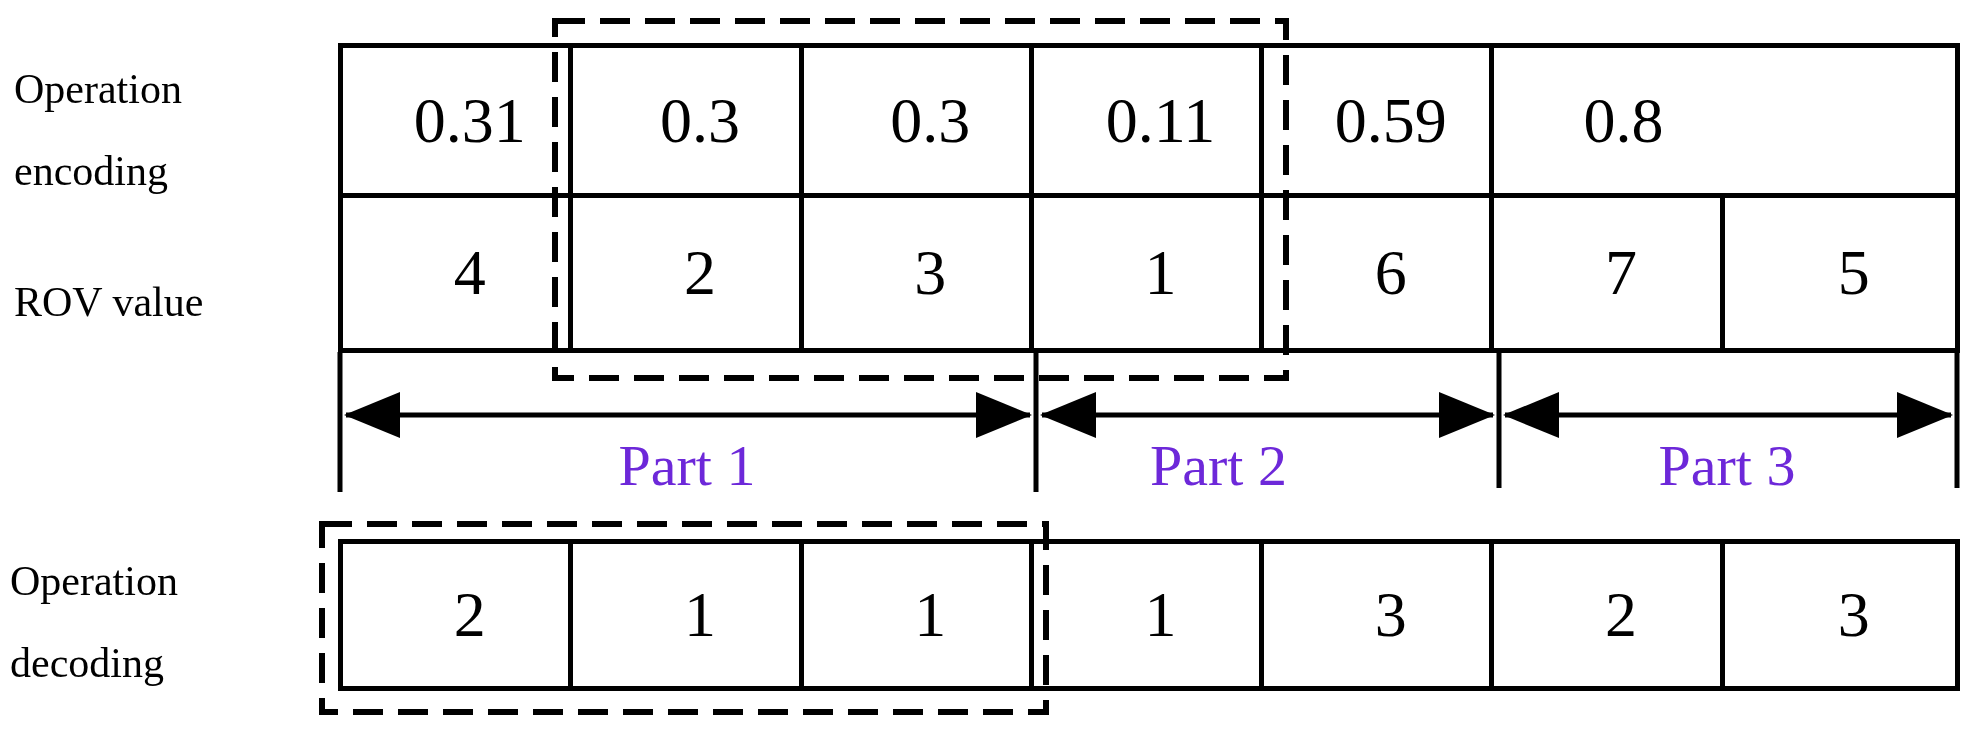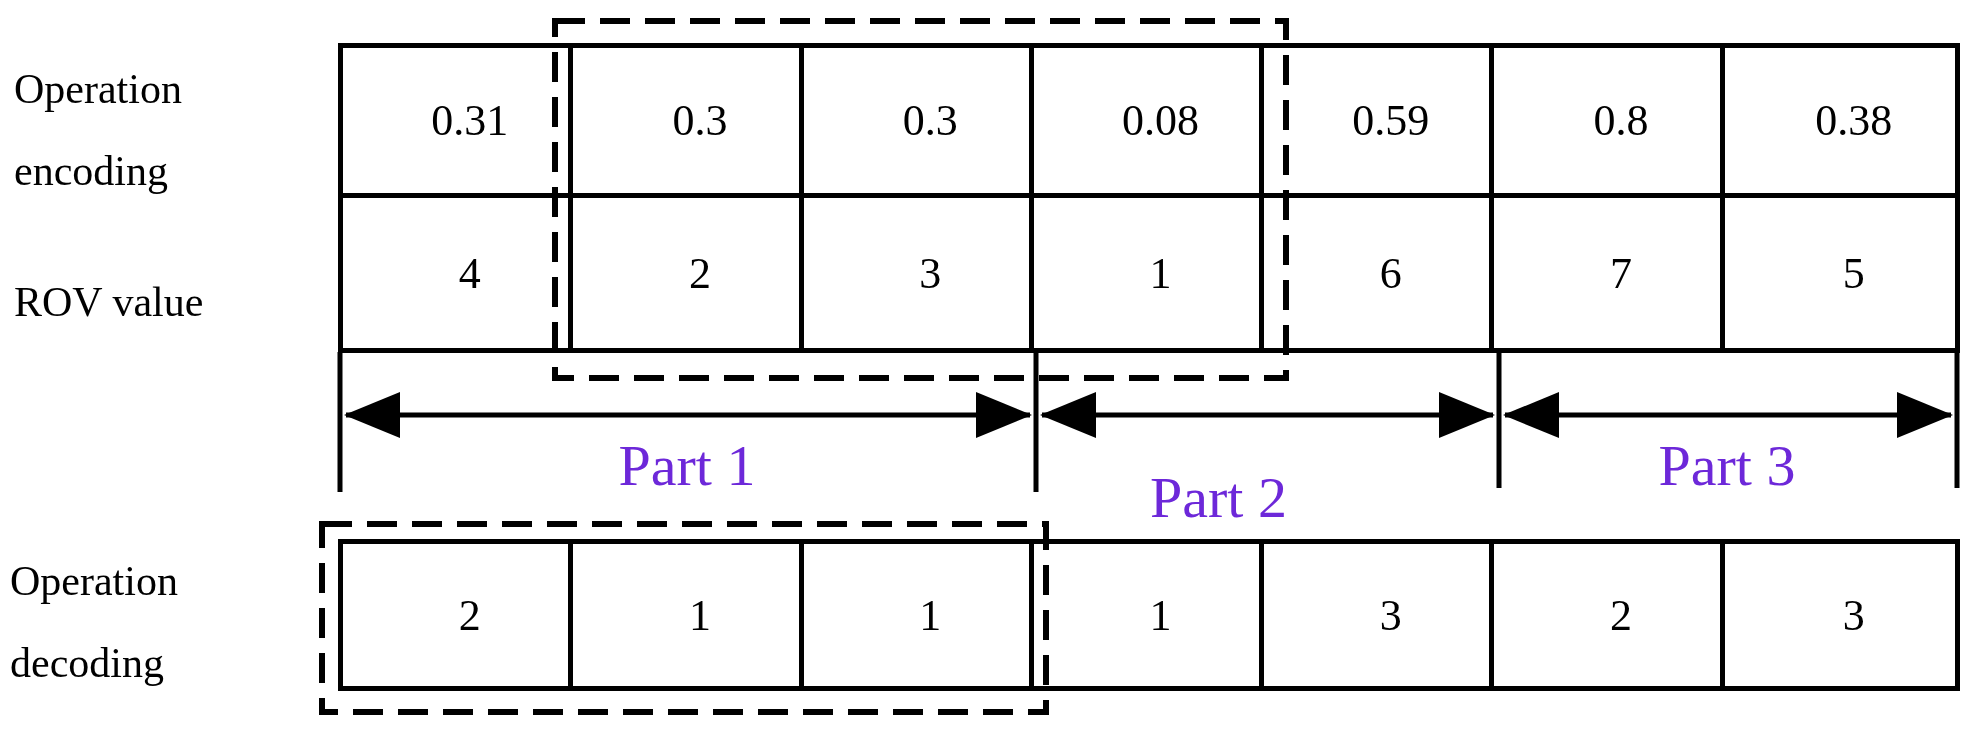--- a/index.html
+++ b/index.html
@@ -46,38 +46,38 @@
   .t-row {
     display: grid;
     grid-template-columns: repeat(7, 1fr);
     box-sizing: border-box;
   }
   .t-row.first { border-bottom: 5px solid #000; }
   .cell {
     display: flex;
     align-items: center;
     justify-content: center;
-    font-size: 44px;
+    font-size: 64px;
     border-right: 5px solid #000;
     box-sizing: border-box;
     background: #ffffff;
     padding-left: 28px;
   }
   .cell:last-child { border-right: none; }
 
   
   .part-label {
     position: absolute;
     top: 432px;
     font-size: 58px;
     text-align: center;
     color: #6d28d9;
   }
   .part-1 { left: 340px;  width: 694px; }
-  .part-2 { left: 1034px; width: 369px; margin-top: 32px; }
+  .part-2 { left: 1034px; width: 369px; }
   .part-3 { left: 1497px; width: 460px; }
 
   
   .overlay {
     position: absolute;
     left: 0; top: 0;
     width: 1975px; height: 735px;
     pointer-events: none;
   }
 </style>
@@ -94,24 +94,23 @@
   <div class="side-label lbl-decoding">
     <div>Operation</div>
     <div>decoding</div>
   </div>
 
   <div class="enc-table">
     <div class="t-row first">
       <div class="cell">0.31</div>
       <div class="cell">0.3</div>
       <div class="cell">0.3</div>
-      <div class="cell">0.08</div>
+      <div class="cell">0.11</div>
       <div class="cell">0.59</div>
       <div class="cell">0.8</div>
-      <div class="cell">0.38</div>
     </div>
     <div class="t-row">
       <div class="cell">4</div>
       <div class="cell">2</div>
       <div class="cell">3</div>
       <div class="cell">1</div>
       <div class="cell">6</div>
       <div class="cell">7</div>
       <div class="cell">5</div>
     </div>

